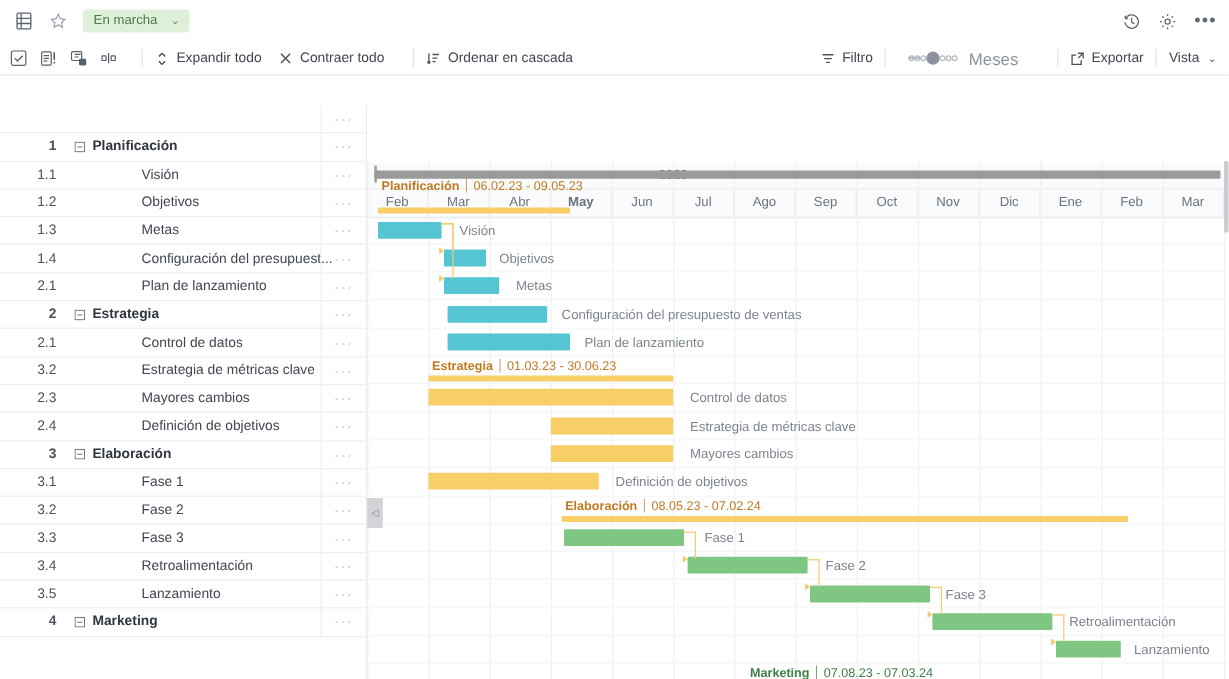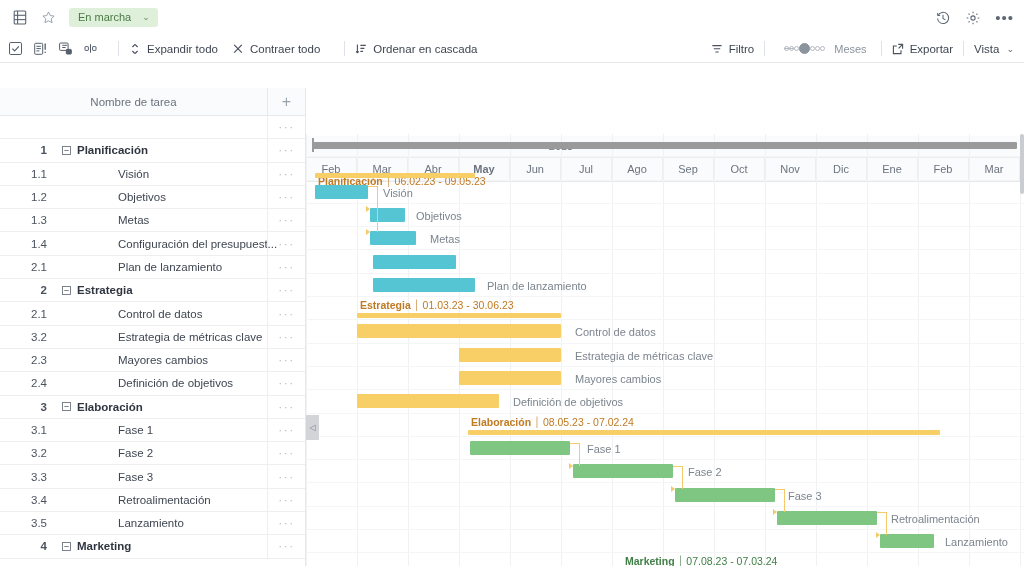--- a/index.html
+++ b/index.html
@@ -36,21 +36,21 @@
   .toolbar { height:28px; display:flex; align-items:center; padding:0 10px 0 8px; border-bottom:1px solid #e6e8eb; background:#fff; }
   .tool-ico { width:15px; height:15px; margin-right:10px; color:#565f6b; cursor:pointer; display:block; }
   .vdiv { width:1px; height:15px; background:#dfe2e6; margin:0 10px; }
   .tool-btn { display:flex; align-items:center; gap:6px; font-size:11.5px; color:#3f4651; cursor:pointer; white-space:nowrap; margin-right:14px; }
   .tool-btn svg { width:12px; height:12px; color:#5b6personal; }
   .toolbar-right { margin-left:auto; display:flex; align-items:center; }
   .zoom-slider { display:flex; align-items:center; margin:0 9px; }
   .zoom-slider .tick { width:5px; height:5px; border:1px solid #b4bac2; border-radius:50%; background:#fff; }
   .zoom-slider .tick.big { width:11px; height:11px; background:#8b939d; border-color:#8b939d; }
   .zoom-slider .bar { width:10px; height:1px; background:#b4bac2; }
-  .zoom-label { font-size:11px; color:#8b939d; margin-right:4px; }
+  .zoom-label { font-size:14px; color:#8b939d; margin-right:22px; }
 
   
   .main { position:absolute; top:88px; left:0; right:0; bottom:0; display:flex; }
 
   
   .list-pane { width:306px; flex:0 0 306px; position:relative; border-right:1px solid #e6e8eb; background:#fff; }
   .list-head { height:28px; display:flex; align-items:center; border-bottom:1px solid #e6e8eb; background:#fafbfc; }
   .lh-name { flex:1; text-align:center; font-size:11.5px; color:#6b737e; }
   .lh-plus { width:38px; display:flex; align-items:center; justify-content:center; color:#9aa2ac; font-size:16px; border-left:1px solid #e6e8eb; height:100%; cursor:pointer; }
   .row { height:23.3px; display:flex; align-items:center; border-bottom:1px solid #eceef0; position:relative; }
@@ -219,24 +219,20 @@
       <div class="tool-btn" style="margin-right:0;gap:7px">
         <span>Vista</span>
         <span style="font-size:9px;color:#5f6875">⌄</span>
       </div>
     </div>
   </div>
 
   <div class="main">
 
     <div class="list-pane">
-      <div class="list-head">
-        <div class="lh-name">Nombre de tarea</div>
-        <div class="lh-plus">+</div>
-      </div>
       <div id="list-rows">
           <div class="row child">
             <span class="num"></span>
             <span class="toggle"></span>
             <span class="tname"></span>
             <span class="menu">···</span>
           </div>
           <div class="row group">
             <span class="num">1</span>
             <span class="toggle">
@@ -423,29 +419,30 @@
           <div class="grow" style="top: 302.9px;"></div>
           <div class="grow" style="top: 326.2px;"></div>
           <div class="grow" style="top: 349.5px;"></div>
           <div class="grow" style="top: 372.8px;"></div>
           <div class="grow" style="top: 396.1px;"></div>
           <div class="grow" style="top: 419.4px;"></div>
           <div class="scrollrow" style="top: 0px;">
             <div class="hscroll" style="width:705px"></div>
             <div class="hscroll-cap"></div>
           </div>
-          <div class="sumlabel" style="left: 12px; top: 15px; color: rgb(192, 122, 34); margin-top: 26px;"><span>Planificación</span><span class="dates"> ⏐ 06.02.23 - 09.05.23</span></div>
+          <div class="sumlabel" style="left: 12px; top: 15px; color: rgb(192, 122, 34);"><span>Planificación</span><span class="dates"> ⏐ 06.02.23 - 09.05.23</span></div>
           <div class="sumbar" style="left: 9px; width: 160px; top: 39.3px; background: rgb(248, 206, 103);"></div>
           <div class="bar" style="left: 9px; width: 53px; top: 50.6px; background: rgb(85, 196, 211);"></div>
           <div class="blabel" style="left: 77px; top: 52.6px;">Visión</div>
           <div class="bar" style="left: 64px; width: 35px; top: 73.9px; background: rgb(85, 196, 211);"></div>
           <div class="blabel" style="left: 110px; top: 75.9px;">Objetivos</div>
           <div class="bar" style="left: 64px; width: 46px; top: 97.2px; background: rgb(85, 196, 211);"></div>
           <div class="blabel" style="left: 124px; top: 99.2px;">Metas</div>
           <div class="bar" style="left: 67px; width: 83px; top: 120.5px; background: rgb(85, 196, 211);"></div>
+          <div class="blabel" style="left: 162px; top: 122.5px;">Configuración del presupuesto de ventas</div>
           <div class="bar" style="left: 67px; width: 102px; top: 143.8px; background: rgb(85, 196, 211);"></div>
           <div class="blabel" style="left: 181px; top: 145.8px;">Plan de lanzamiento</div>
           <div class="sumlabel" style="left: 54px; top: 165.1px; color: rgb(192, 122, 34);"><span>Estrategia</span><span class="dates"> ⏐ 01.03.23 - 30.06.23</span></div>
           <div class="sumbar" style="left: 51px; width: 204px; top: 179.1px; background: rgb(248, 206, 103);"></div>
           <div class="bar" style="left: 51px; width: 204px; top: 190.4px; background: rgb(248, 206, 103);"></div>
           <div class="blabel" style="left: 269px; top: 192.4px;">Control de datos</div>
           <div class="bar" style="left: 153px; width: 102px; top: 213.7px; background: rgb(248, 206, 103);"></div>
           <div class="blabel" style="left: 269px; top: 215.7px;">Estrategia de métricas clave</div>
           <div class="bar" style="left: 153px; width: 102px; top: 237px; background: rgb(248, 206, 103);"></div>
           <div class="blabel" style="left: 269px; top: 239px;">Mayores cambios</div>

